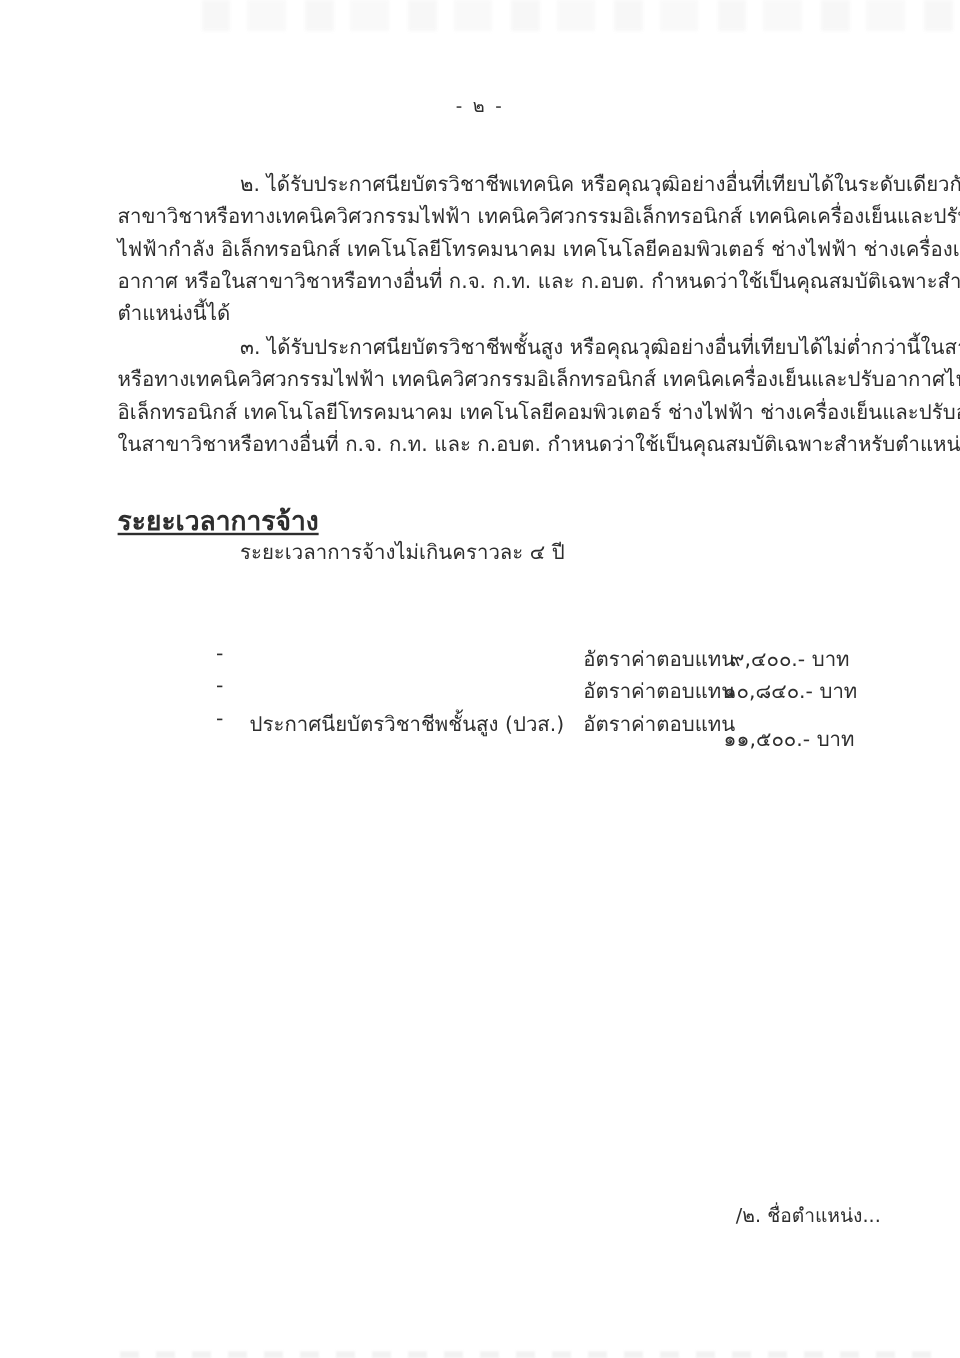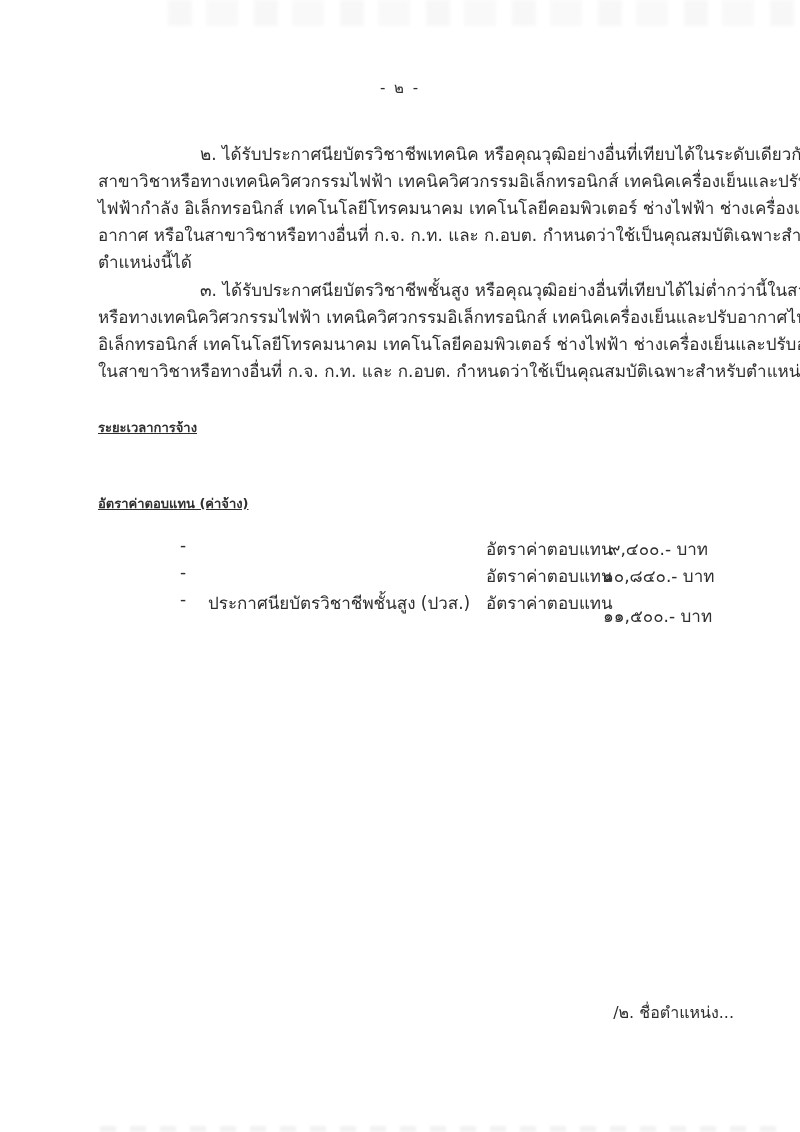--- a/index.html
+++ b/index.html
@@ -60,21 +60,21 @@
     height: 27px;
     white-space: nowrap;
     overflow: visible;
   }
   .para .line.indent {
     padding-left: 102px;
   }
   .section-heading {
     position: absolute;
     left: 98px;
-    font-size: 13px;
+    font-size: 22px;
     font-weight: bold;
     text-decoration: underline;
     white-space: nowrap;
   }
   .single-line {
     position: absolute;
     left: 200px;
     font-size: 17px;
     white-space: nowrap;
   }
@@ -115,22 +115,22 @@
   </div>
 
   <div class="para" style="top: 277px;">
     <div class="line indent">๓. ได้รับประกาศนียบัตรวิชาชีพชั้นสูง หรือคุณวุฒิอย่างอื่นที่เทียบได้ไม่ต่ำกว่านี้ในสาขาวิชา</div>
     <div class="line">หรือทางเทคนิควิศวกรรมไฟฟ้า เทคนิควิศวกรรมอิเล็กทรอนิกส์ เทคนิคเครื่องเย็นและปรับอากาศไฟฟ้ากำลัง</div>
     <div class="line">อิเล็กทรอนิกส์ เทคโนโลยีโทรคมนาคม เทคโนโลยีคอมพิวเตอร์ ช่างไฟฟ้า ช่างเครื่องเย็นและปรับอากาศ หรือ</div>
     <div class="line">ในสาขาวิชาหรือทางอื่นที่ ก.จ. ก.ท. และ ก.อบต. กำหนดว่าใช้เป็นคุณสมบัติเฉพาะสำหรับตำแหน่งนี้ได้</div>
   </div>
 
   <div class="section-heading" style="top: 417px;">ระยะเวลาการจ้าง</div>
+  <div class="single-line" style="top: 446px;">ระยะเวลาการจ้างไม่เกินคราวละ ๔ ปี</div>
 
-  <div class="section-heading" style="top: 493px;">อัตราค่าตอบแทน (ค่าจ้าง)</div>
 
   <div class="comp-row" style="top: 535px;">
     <span class="bullet">-</span>
     <span class="ratelbl">อัตราค่าตอบแทน</span>
     <span class="amount">๙,๔๐๐.- บาท</span>
   </div>
 
   <div class="comp-row" style="top: 562px;">
     <span class="bullet">-</span>
     <span class="ratelbl">อัตราค่าตอบแทน</span>

